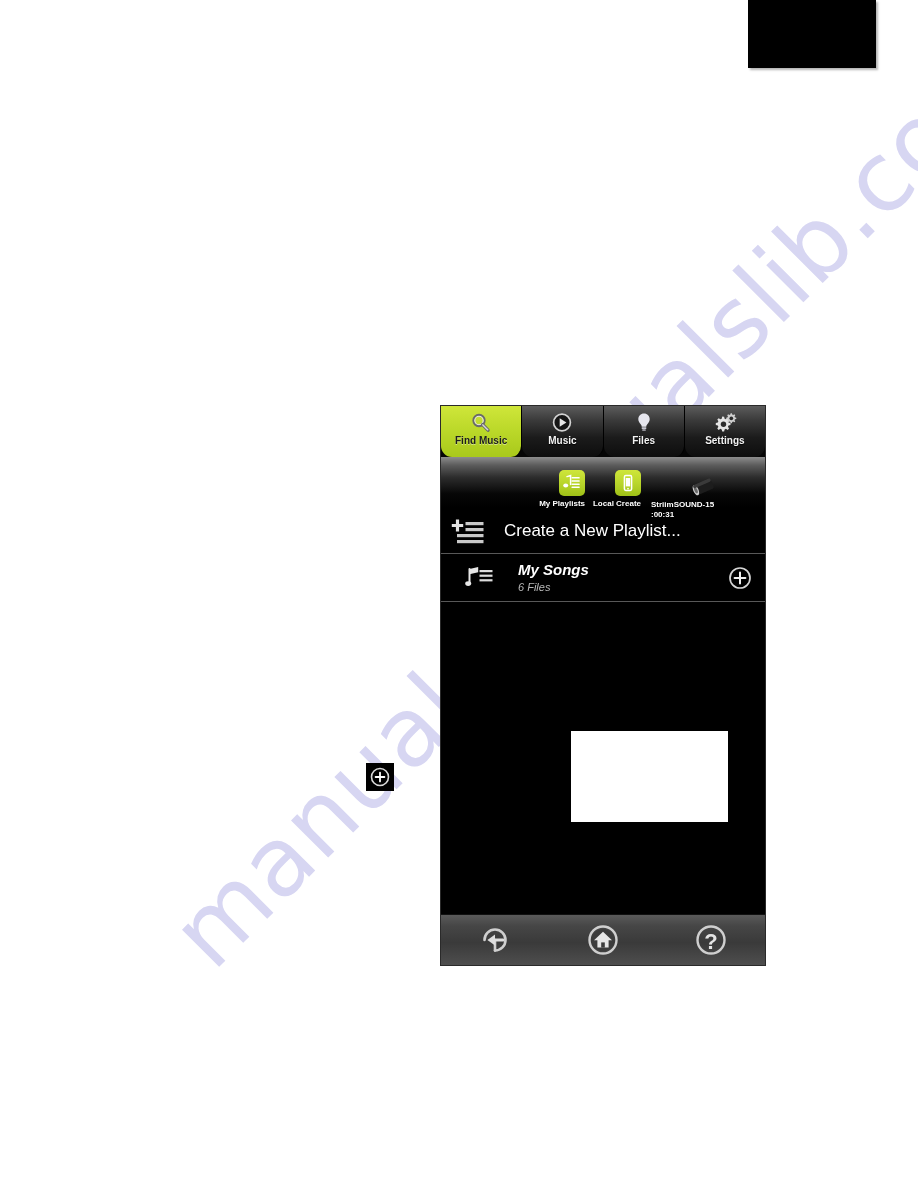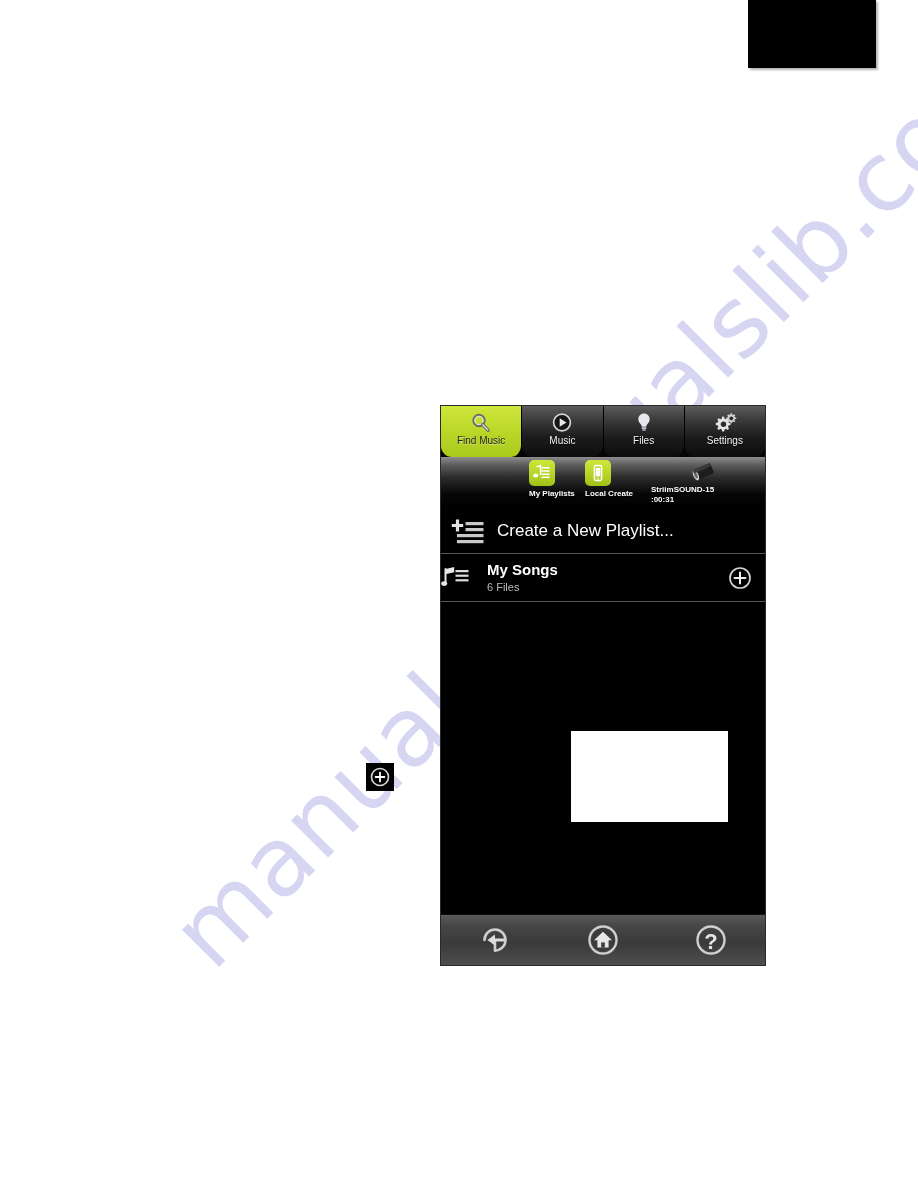--- a/index.html
+++ b/index.html
@@ -111,21 +111,21 @@
     background: linear-gradient(180deg, #cfe63a 0%, #bcd92a 45%, #a9c91b 100%);
   }
   .tab-icon {
     height: 27px;
     display: flex;
     align-items: center;
     justify-content: center;
   }
   .tab-label {
     font-size: 10px;
-    font-weight: normal;
+    font-weight: bold;
     color: #f2f2f2;
     text-shadow: 0 1px 1px #000;
     line-height: 12px;
     margin-top: -1px;
   }
   .tab.active .tab-label {
     color: #1d1d1d;
     text-shadow: 0 1px 0 rgba(255,255,255,.45);
   }
 
@@ -136,22 +136,22 @@
     background: linear-gradient(180deg, #8d8d8d 0%, #5c5c5c 16%, #2c2c2c 40%, #070707 72%, #000 100%);
     display: flex;
     align-items: flex-start;
     padding-left: 88px;
     box-sizing: border-box;
   }
   .source-item {
     width: 56px;
     display: flex;
     flex-direction: column;
-    align-items: flex-start;
-    padding-top: 3px;
+    align-items: flex-end;
+    padding-top: 13px;
   }
   .source-tile {
     width: 26px;
     height: 26px;
     border-radius: 5px;
     background: linear-gradient(180deg, #cfe63a 0%, #b7d42a 55%, #9fc117 100%);
     display: flex;
     align-items: center;
     justify-content: center;
   }
@@ -161,21 +161,21 @@
     color: #ffffff;
     text-shadow: 0 1px 1px #000;
     margin-top: 3px;
     white-space: nowrap;
   }
   .speaker-item {
     width: 108px;
     display: flex;
     flex-direction: column;
     align-items: flex-start;
-    padding-top: 3px;
+    padding-top: 18px;
     padding-left: 10px;
     box-sizing: border-box;
   }
   .speaker-icon-wrap {
     width: 100%;
     display: flex;
     justify-content: center;
     padding-left: 6px;
     box-sizing: border-box;
   }
@@ -192,23 +192,24 @@
   
   .list {
     background: #000000;
   }
   .row {
     position: relative;
     display: flex;
     align-items: center;
     border-bottom: 1px solid #585858;
     box-sizing: border-box;
+    gap: 7px;
   }
   .row-create { height: 46px; padding-left: 10px; }
-  .row-playlist { height: 48px; padding-left: 0; }
+  .row-playlist { height: 48px; padding-left: 24px; font-style: italic; }
 
   .row-icon {
     width: 46px;
     display: flex;
     align-items: center;
     justify-content: flex-start;
     flex: 0 0 auto;
   }
   .row-text { flex: 1 1 auto; min-width: 0; }
   .row-title-lg {

